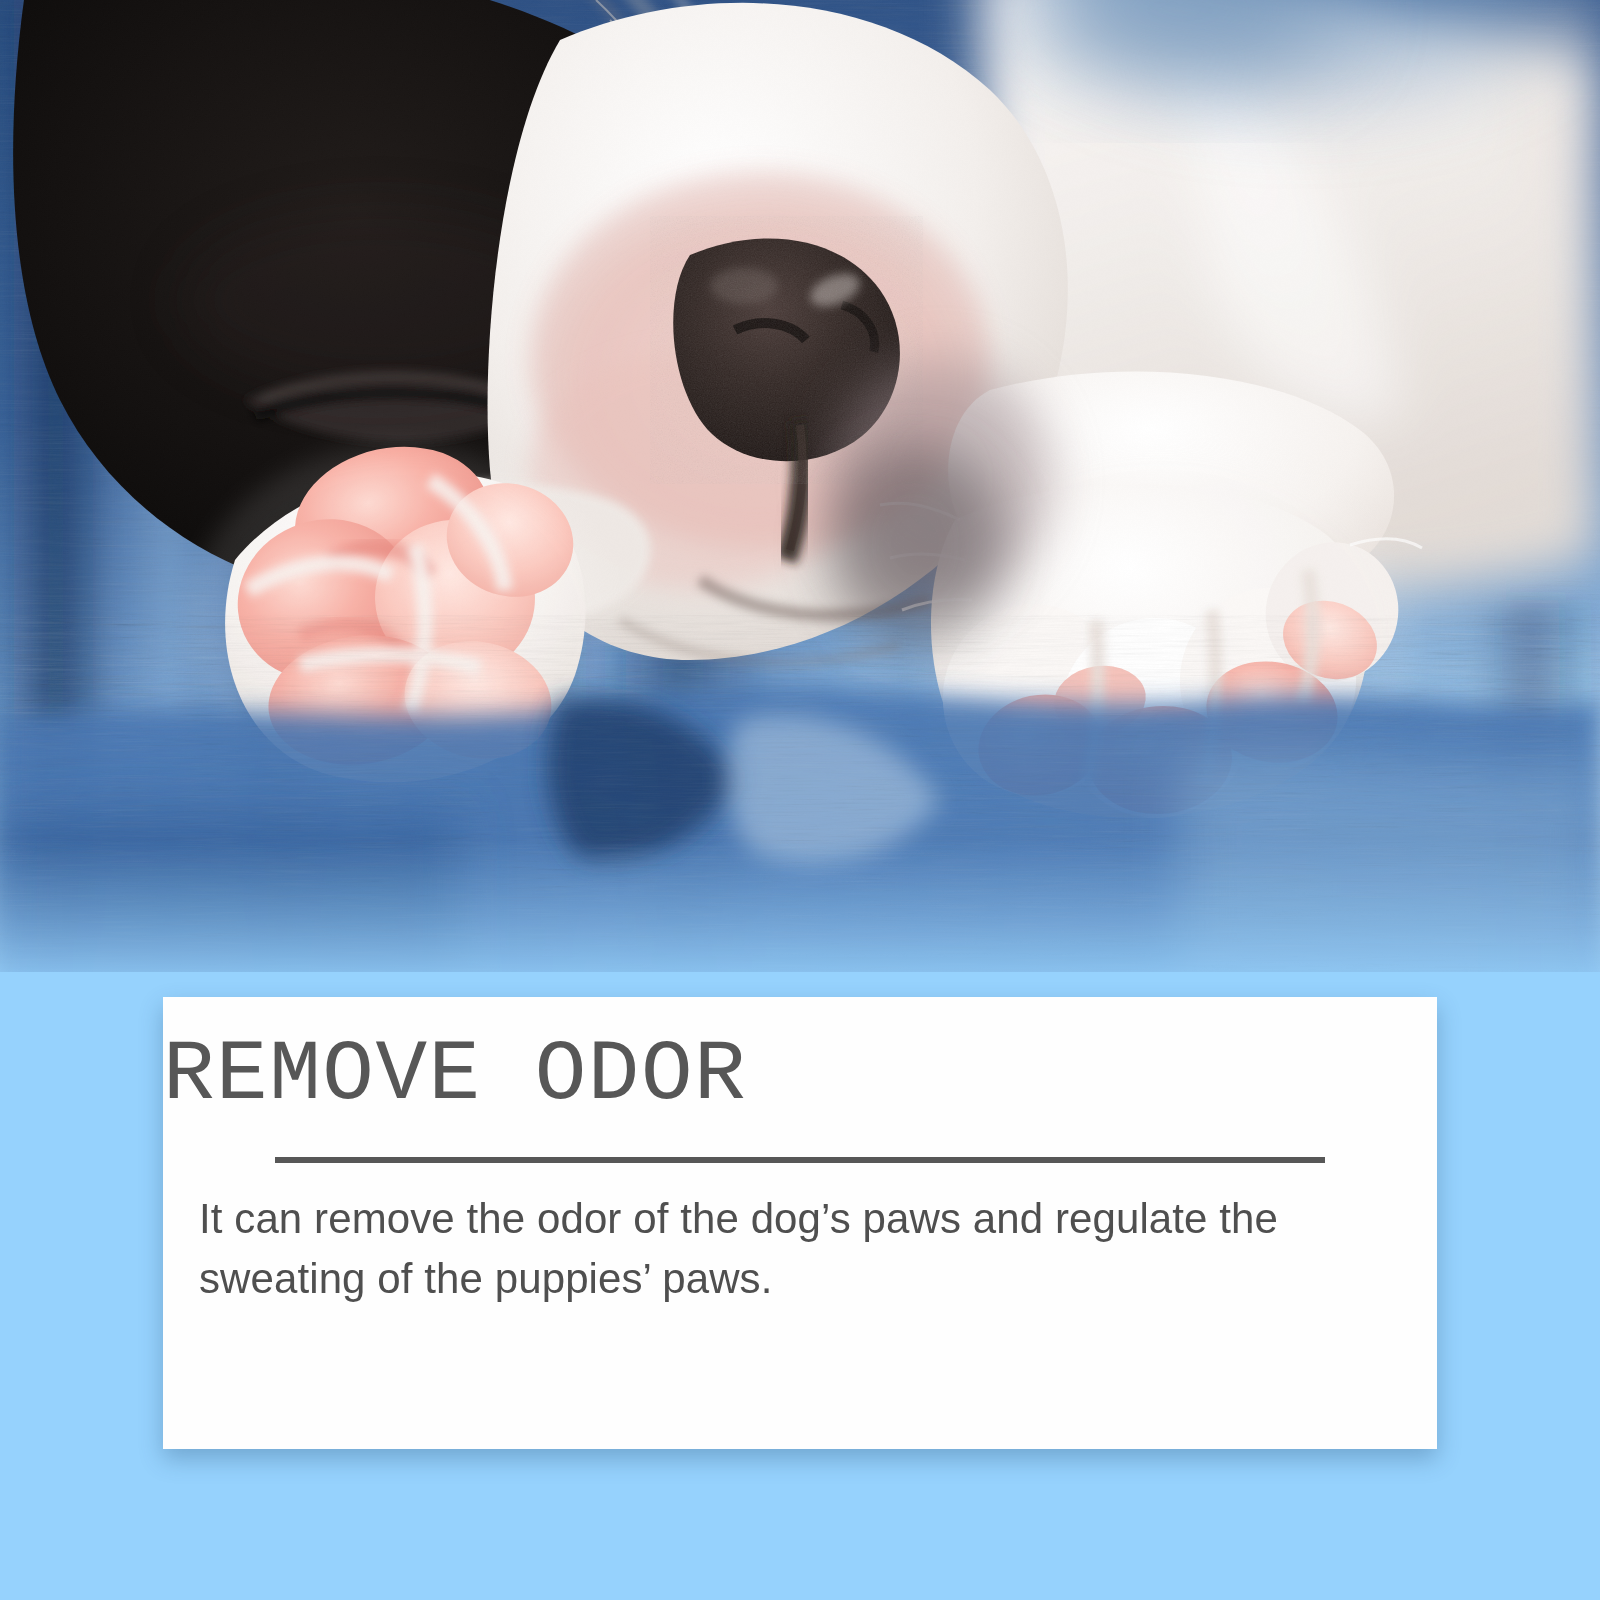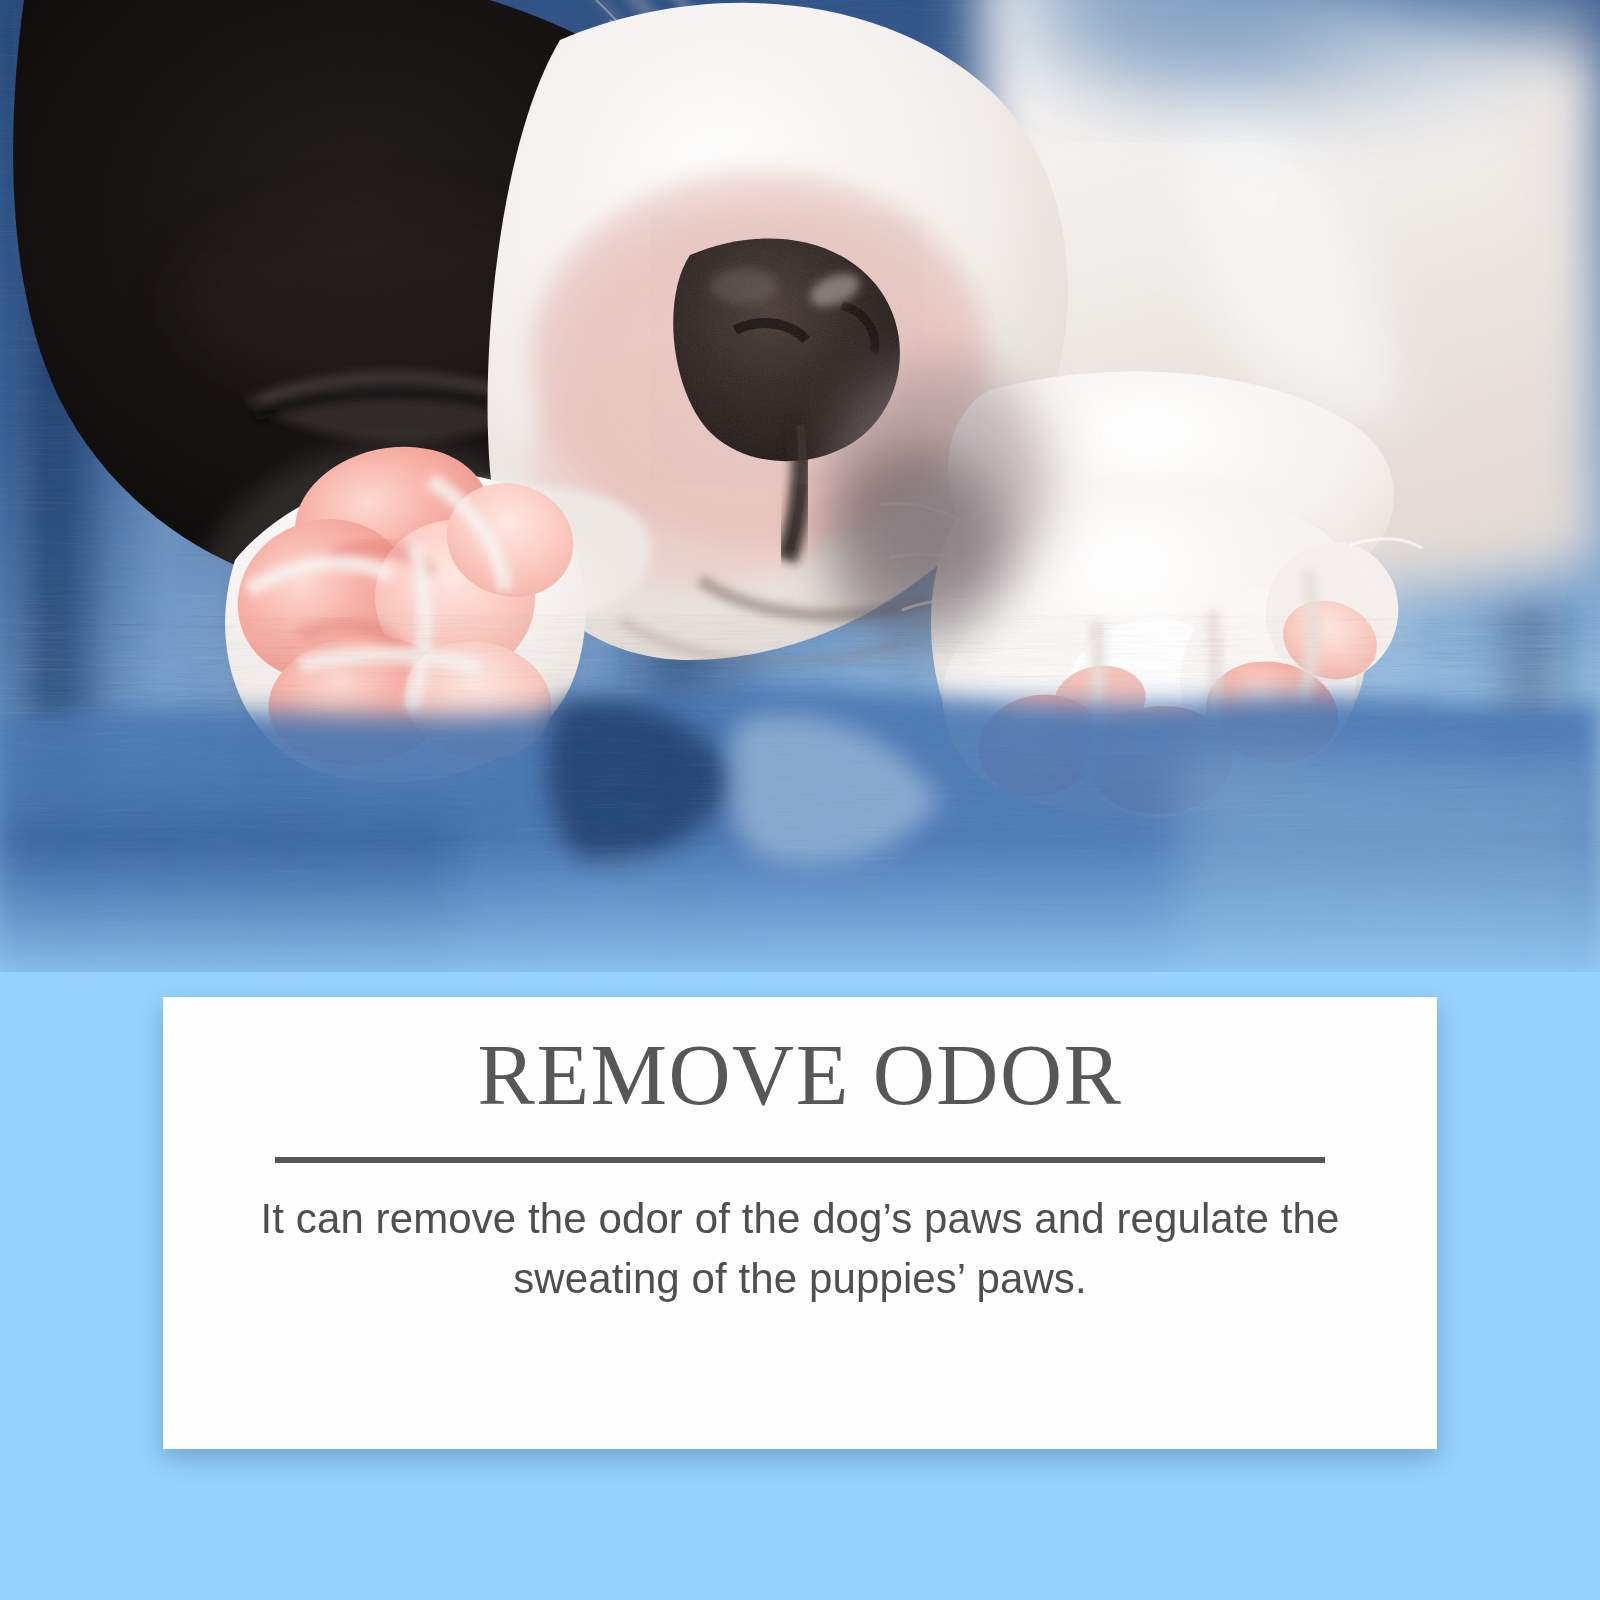--- a/index.html
+++ b/index.html
@@ -46,22 +46,21 @@
     width: 1274px;
     height: 452px;
     background: #fefefe;
     box-shadow: 0 10px 22px rgba(30,70,110,0.30);
   }
 
   #title {
     position: absolute;
     left: 0; right: 0;
     top: 32px;
-    text-align: center;
-    font-family: Liberation Serif, serif;
+    font-family: Liberation Mono, monospace;
     font-size: 86px;
     font-weight: 300;
     letter-spacing: 1.5px;
     color: #575757;
     line-height: 1.08;
     white-space: nowrap;
   }
 
   #divider {
     position: absolute;
@@ -70,21 +69,20 @@
     width: 1050px;
     height: 6px;
     background: #575757;
   }
 
   #body-text {
     position: absolute;
     left: 36px;
     right: 36px;
     top: 192px;
-    text-align: center;
     font-family: "Liberation Sans", sans-serif;
     font-size: 42px;
     font-weight: 400;
     color: #4f4f4f;
     line-height: 1.42;
     letter-spacing: 0.1px;
   }
 </style>
 </head>
 <body>

